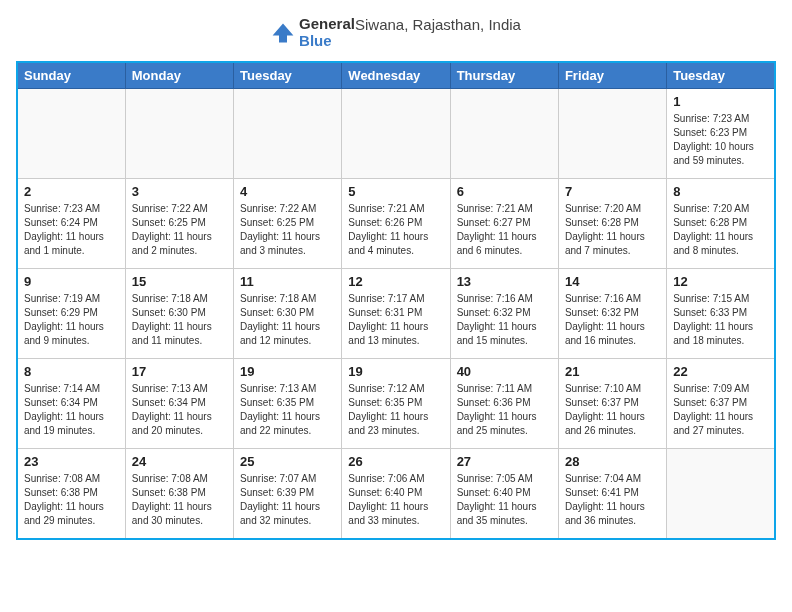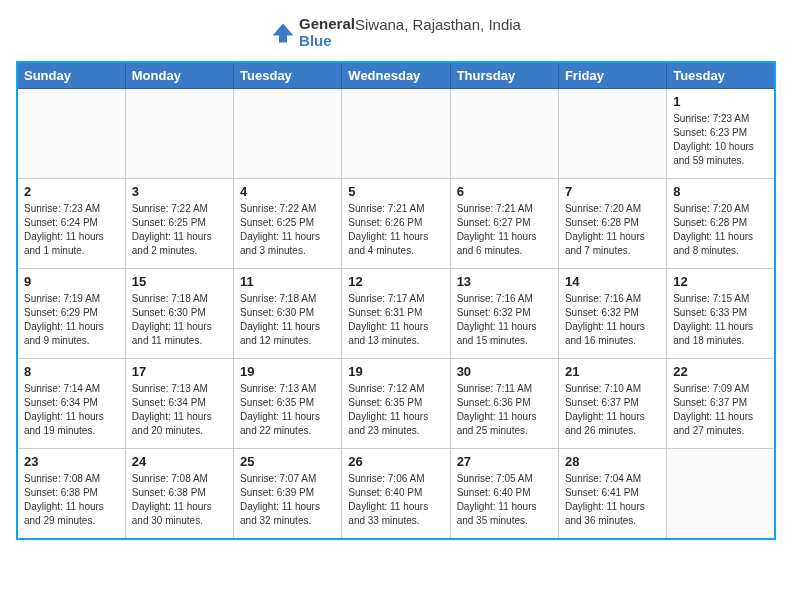--- a/index.html
+++ b/index.html
@@ -205,21 +205,21 @@
         </td>
         <td>
           <div class="day-number">19</div>
           <div class="day-info">Sunrise: 7:13 AM<br>Sunset: 6:35 PM<br>Daylight: 11 hours<br>and 22 minutes.</div>
         </td>
         <td>
           <div class="day-number">19</div>
           <div class="day-info">Sunrise: 7:12 AM<br>Sunset: 6:35 PM<br>Daylight: 11 hours<br>and 23 minutes.</div>
         </td>
         <td>
-          <div class="day-number">30</div>
+          <div class="day-number">40</div>
           <div class="day-info">Sunrise: 7:11 AM<br>Sunset: 6:36 PM<br>Daylight: 11 hours<br>and 25 minutes.</div>
         </td>
         <td>
           <div class="day-number">21</div>
           <div class="day-info">Sunrise: 7:10 AM<br>Sunset: 6:37 PM<br>Daylight: 11 hours<br>and 26 minutes.</div>
         </td>
         <td>
           <div class="day-number">22</div>
           <div class="day-info">Sunrise: 7:09 AM<br>Sunset: 6:37 PM<br>Daylight: 11 hours<br>and 27 minutes.</div>
         </td>

